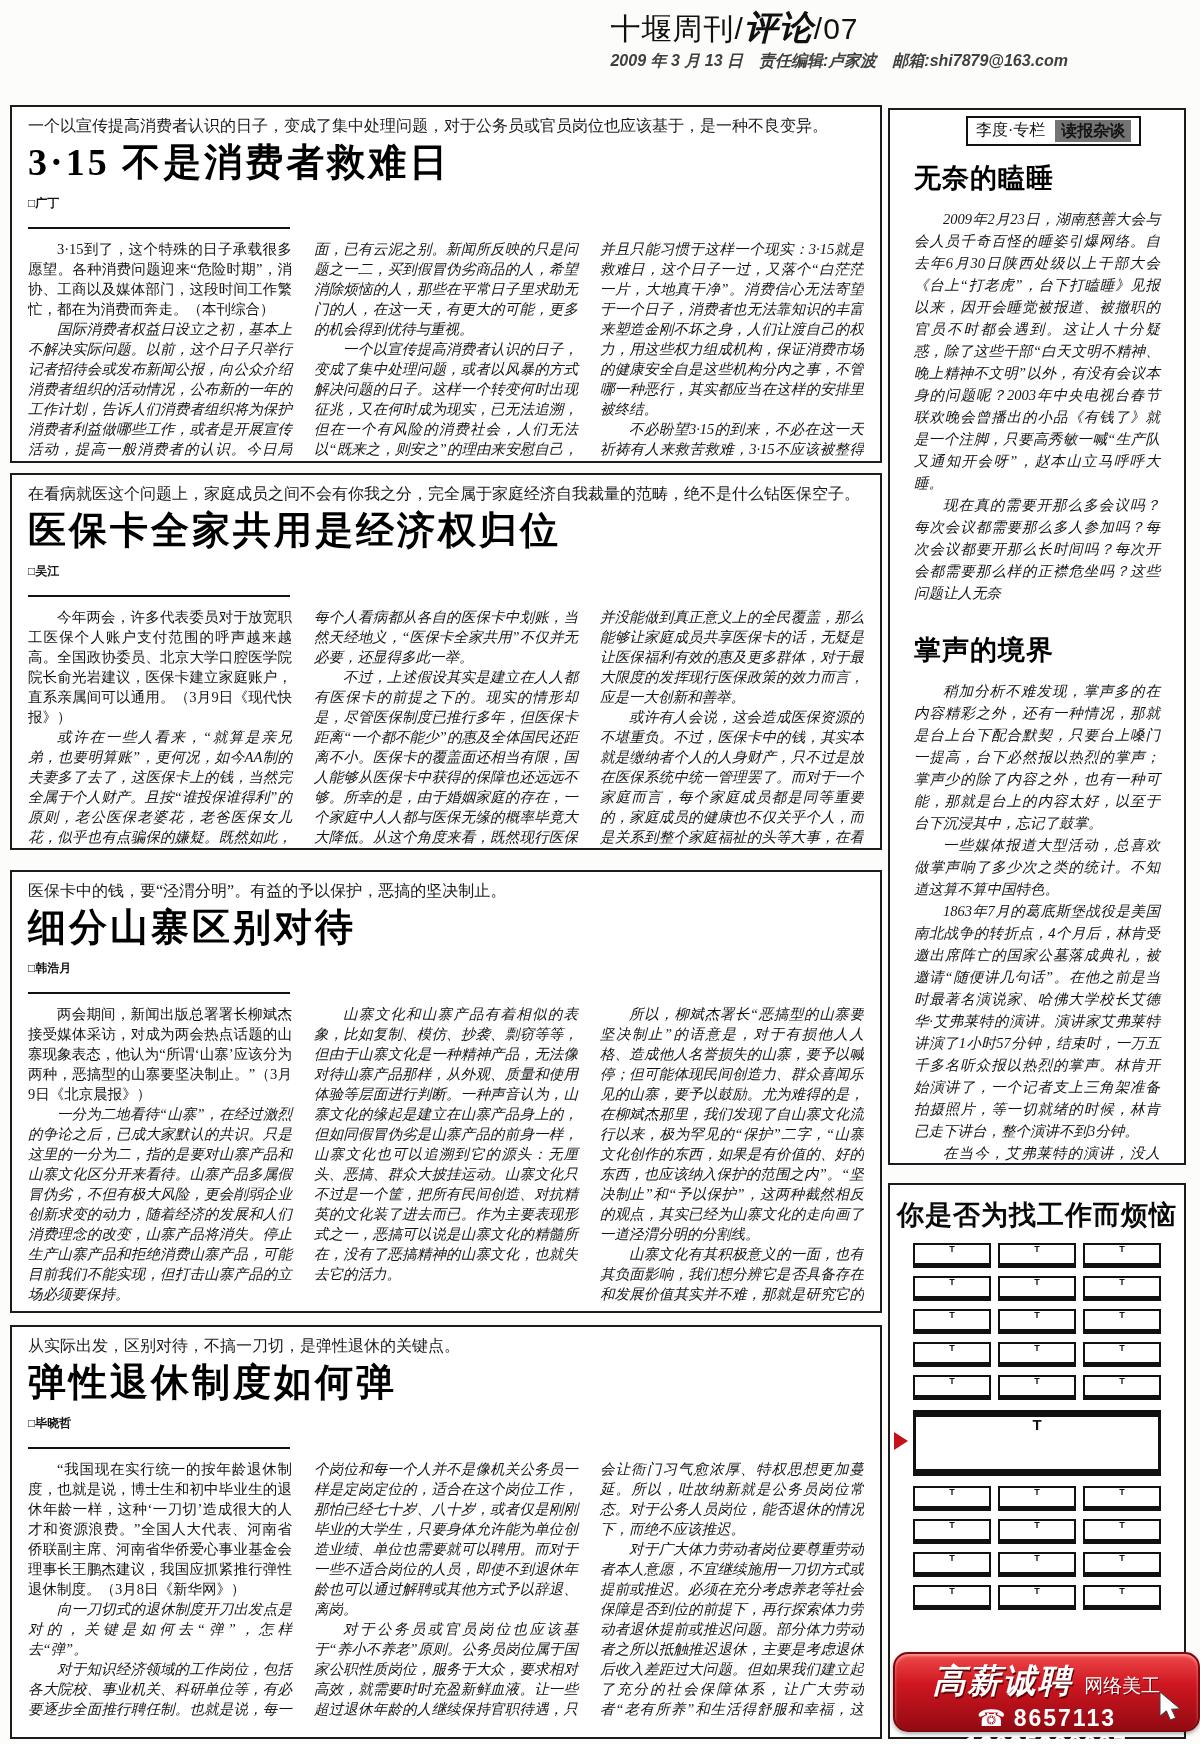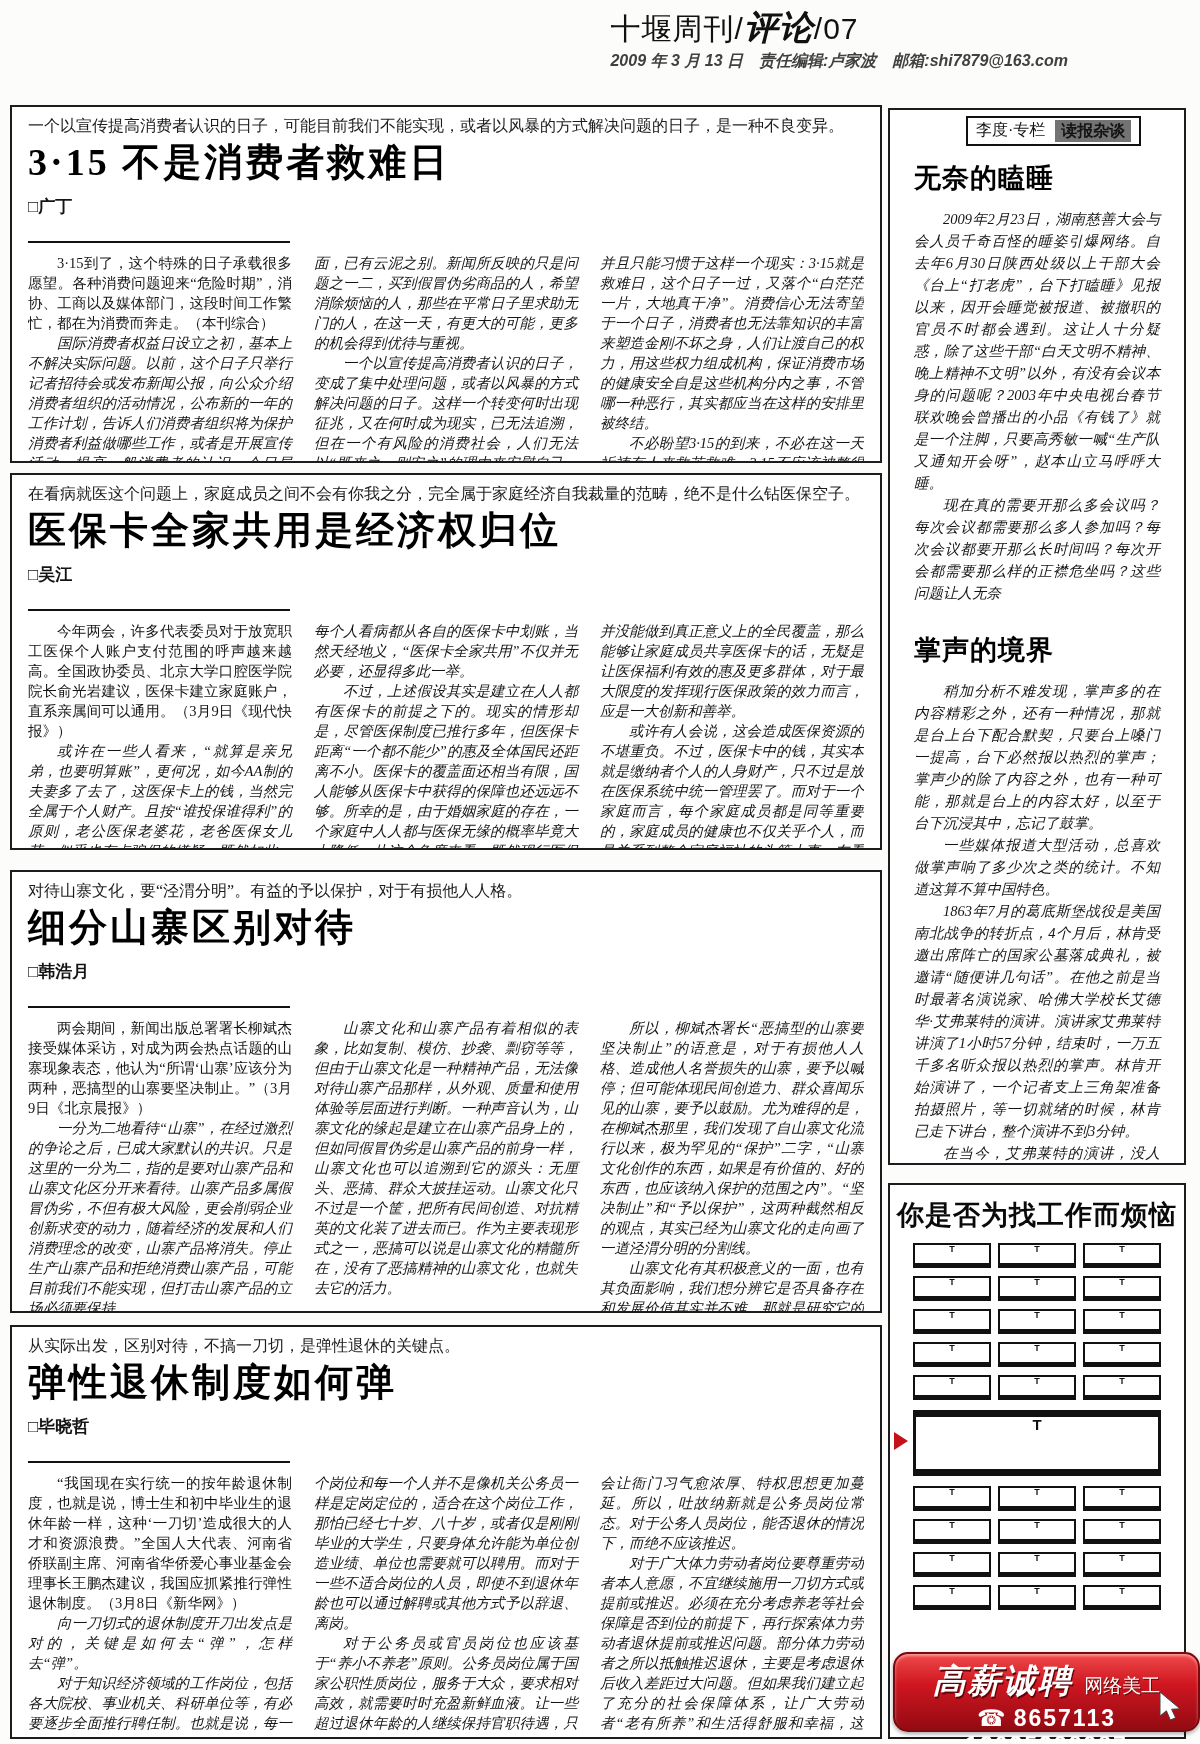--- a/index.html
+++ b/index.html
@@ -18,22 +18,22 @@
   .mast-date{font-size:16px;font-weight:700;font-style:italic;margin-top:5px;color:#404040;}
 
   
   .article{padding:8px 16px 6px;}
   #a1{left:10px;top:105px;width:872px;height:358px;}
   #a2{left:10px;top:473px;width:872px;height:377px;}
   #a3{left:10px;top:870px;width:872px;height:443px;}
   #a4{left:10px;top:1325px;width:872px;height:414px;}
   .standfirst{font-size:16px;line-height:22px;margin:0 0 2px;color:#1b1b1b;}
   .headline{font-size:38px;line-height:46px;font-weight:900;margin:0 0 8px;letter-spacing:3px;color:#000;}
-  .byline{font-size:17px;font-weight:700;font-family:"Liberation Sans",sans-serif;
-          width:262px;border-bottom:2px solid #111;padding:2px 0 23px;margin:0 0 10px;}
+  .byline{font-size:12px;font-weight:700;font-family:"Liberation Sans",sans-serif;
+          width:262px;border-bottom:2px solid #111;padding:2px 0 15px;margin:0 0 10px;}
   .body{column-count:3;column-gap:22px;column-fill:auto;overflow:hidden;
         text-align:justify;font-size:14.5px;line-height:20px;}
   .body p{margin:0;text-indent:2em;}
   .body p:not(:first-child){font-style:italic;}
   #a1 .body{height:236px;} #a2 .body{height:252px;} #a3 .body{height:312px;} #a4 .body{height:272px;}
 
   
   #side-col{left:888px;top:108px;width:298px;height:1057px;padding:14px 24px 8px;}
   .col-label{position:absolute;top:6px;left:76px;border:2px solid #111;background:#fff;
              display:inline-flex;align-items:flex-start;gap:10px;padding:2px 8px;
@@ -79,21 +79,21 @@
 <body>
 
 <header class="masthead">
   <div class="mast-title">
     <span>十堰周刊/</span><span class="section">评论</span><span>/07</span>
   </div>
   <div class="mast-date">2009 年 3 月 13 日　责任编辑:卢家波　邮箱:shi7879@163.com</div>
 </header>
 
 <section class="box article" id="a1">
-  <p class="standfirst">一个以宣传提高消费者认识的日子，可能目前我们不能实现，或者以风暴的方式解决问题的日子，是一种不良变异。</p>
+  <p class="standfirst">一个以宣传提高消费者认识的日子，变成了集中处理问题，对于公务员或官员岗位也应该基于，是一种不良变异。</p>
   <h1 class="headline">3·15 不是消费者救难日</h1>
   <div class="byline">□广丁</div>
   <div class="body">
       <p>3·15到了，这个特殊的日子承载很多愿望。各种消费问题迎来“危险时期”，消协、工商以及媒体部门，这段时间工作繁忙，都在为消费而奔走。（本刊综合）</p>
       <p>国际消费者权益日设立之初，基本上不解决实际问题。以前，这个日子只举行记者招待会或发布新闻公报，向公众介绍消费者组织的活动情况，公布新的一年的工作计划，告诉人们消费者组织将为保护消费者利益做哪些工作，或者是开展宣传活动，提高一般消费者的认识。今日局面，已有云泥之别。新闻所反映的只是问题之一二，买到假冒伪劣商品的人，希望消除烦恼的人，那些在平常日子里求助无门的人，在这一天，有更大的可能，更多的机会得到优待与重视。</p>
       <p>一个以宣传提高消费者认识的日子，变成了集中处理问题，或者以风暴的方式解决问题的日子。这样一个转变何时出现征兆，又在何时成为现实，已无法追溯，但在一个有风险的消费社会，人们无法以“既来之，则安之”的理由来安慰自己，并且只能习惯于这样一个现实：3·15就是救难日，这个日子一过，又落个“白茫茫一片，大地真干净”。消费信心无法寄望于一个日子，消费者也无法靠知识的丰富来塑造金刚不坏之身，人们让渡自己的权力，用这些权力组成机构，保证消费市场的健康安全自是这些机构分内之事，不管哪一种恶行，其实都应当在这样的安排里被终结。</p>
       <p>不必盼望3·15的到来，不必在这一天祈祷有人来救苦救难，3·15不应该被整得像菩萨的诞辰日，为迎接这个日子的到来，到处香火旺盛，人声鼎沸，这样的热闹，我不知道人们是不是真的觉得有意思？</p>
     </div>
 </section>
 
@@ -103,21 +103,21 @@
   <div class="byline">□吴江</div>
   <div class="body">
       <p>今年两会，许多代表委员对于放宽职工医保个人账户支付范围的呼声越来越高。全国政协委员、北京大学口腔医学院院长俞光岩建议，医保卡建立家庭账户，直系亲属间可以通用。（3月9日《现代快报》）</p>
       <p>或许在一些人看来，“就算是亲兄弟，也要明算账”，更何况，如今AA制的夫妻多了去了，这医保卡上的钱，当然完全属于个人财产。且按“谁投保谁得利”的原则，老公医保老婆花，老爸医保女儿花，似乎也有点骗保的嫌疑。既然如此，每个人看病都从各自的医保卡中划账，当然天经地义，“医保卡全家共用”不仅并无必要，还显得多此一举。</p>
       <p>不过，上述假设其实是建立在人人都有医保卡的前提之下的。现实的情形却是，尽管医保制度已推行多年，但医保卡距离“一个都不能少”的惠及全体国民还距离不小。医保卡的覆盖面还相当有限，国人能够从医保卡中获得的保障也还远远不够。所幸的是，由于婚姻家庭的存在，一个家庭中人人都与医保无缘的概率毕竟大大降低。从这个角度来看，既然现行医保并没能做到真正意义上的全民覆盖，那么能够让家庭成员共享医保卡的话，无疑是让医保福利有效的惠及更多群体，对于最大限度的发挥现行医保政策的效力而言，应是一大创新和善举。</p>
       <p>或许有人会说，这会造成医保资源的不堪重负。不过，医保卡中的钱，其实本就是缴纳者个人的人身财产，只不过是放在医保系统中统一管理罢了。而对于一个家庭而言，每个家庭成员都是同等重要的，家庭成员的健康也不仅关乎个人，而是关系到整个家庭福祉的头等大事，在看病就医这个问题上，家庭成员之间不会有你我之分，完全属于家庭经济自我裁量的范畴，而绝不是什么钻医保空子。所以，“医保卡全家共用”是家庭经济权利的回归。</p>
     </div>
 </section>
 
 <section class="box article" id="a3">
-  <p class="standfirst">对待山寨文化，要“泾渭分明”。有益的予以保护，对于有损他人人格。</p>
+  <p class="standfirst">医保卡中的钱，要“泾渭分明”。有益的予以保护，恶搞的坚决制止。</p>
   <h1 class="headline">细分山寨区别对待</h1>
   <div class="byline">□韩浩月</div>
   <div class="body">
       <p>两会期间，新闻出版总署署长柳斌杰接受媒体采访，对成为两会热点话题的山寨现象表态，他认为“所谓‘山寨’应该分为两种，恶搞型的山寨要坚决制止。”（3月9日《北京晨报》）</p>
       <p>一分为二地看待“山寨”，在经过激烈的争论之后，已成大家默认的共识。只是这里的一分为二，指的是要对山寨产品和山寨文化区分开来看待。山寨产品多属假冒伪劣，不但有极大风险，更会削弱企业创新求变的动力，随着经济的发展和人们消费理念的改变，山寨产品将消失。停止生产山寨产品和拒绝消费山寨产品，可能目前我们不能实现，但打击山寨产品的立场必须要保持。</p>
       <p>山寨文化和山寨产品有着相似的表象，比如复制、模仿、抄袭、剽窃等等，但由于山寨文化是一种精神产品，无法像对待山寨产品那样，从外观、质量和使用体验等层面进行判断。一种声音认为，山寨文化的缘起是建立在山寨产品身上的，但如同假冒伪劣是山寨产品的前身一样，山寨文化也可以追溯到它的源头：无厘头、恶搞、群众大披挂运动。山寨文化只不过是一个筐，把所有民间创造、对抗精英的文化装了进去而已。作为主要表现形式之一，恶搞可以说是山寨文化的精髓所在，没有了恶搞精神的山寨文化，也就失去它的活力。</p>
       <p>所以，柳斌杰署长“恶搞型的山寨要坚决制止”的语意是，对于有损他人人格、造成他人名誉损失的山寨，要予以喊停；但可能体现民间创造力、群众喜闻乐见的山寨，要予以鼓励。尤为难得的是，在柳斌杰那里，我们发现了自山寨文化流行以来，极为罕见的“保护”二字，“山寨文化创作的东西，如果是有价值的、好的东西，也应该纳入保护的范围之内”。“坚决制止”和“予以保护”，这两种截然相反的观点，其实已经为山寨文化的走向画了一道泾渭分明的分割线。</p>
       <p>山寨文化有其积极意义的一面，也有其负面影响，我们想分辨它是否具备存在和发展价值其实并不难，那就是研究它的指向，是否有利于文化多元，是否有利于社会公正，是否在表达自由的基础上，少一些恶毒而多一些善意的调侃。</p>
     </div>
 </section>

